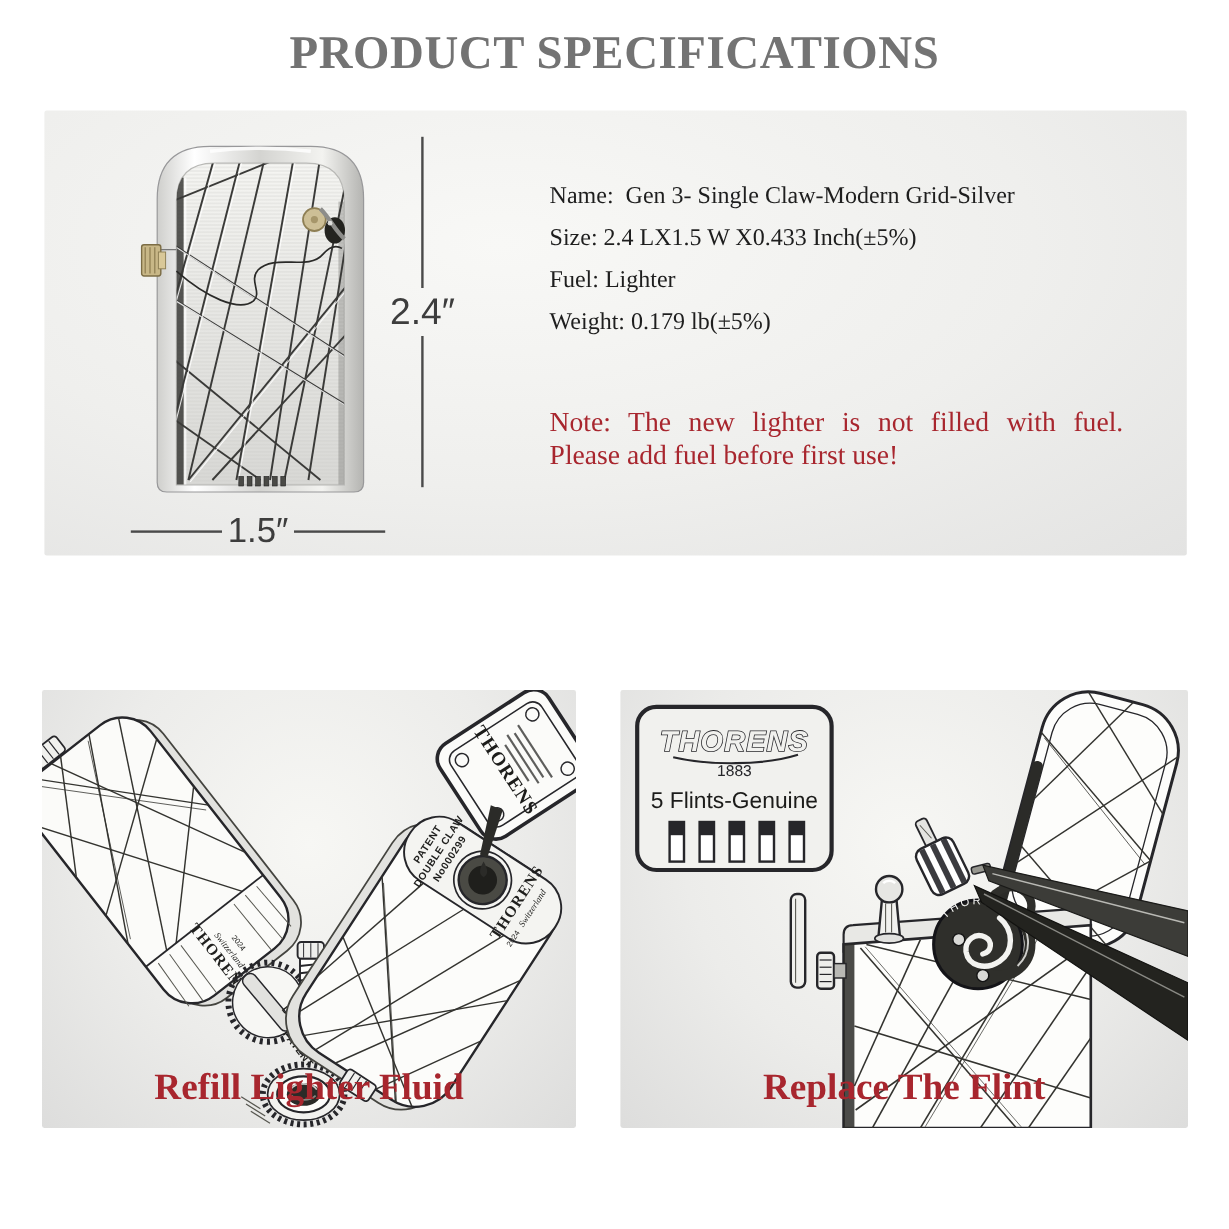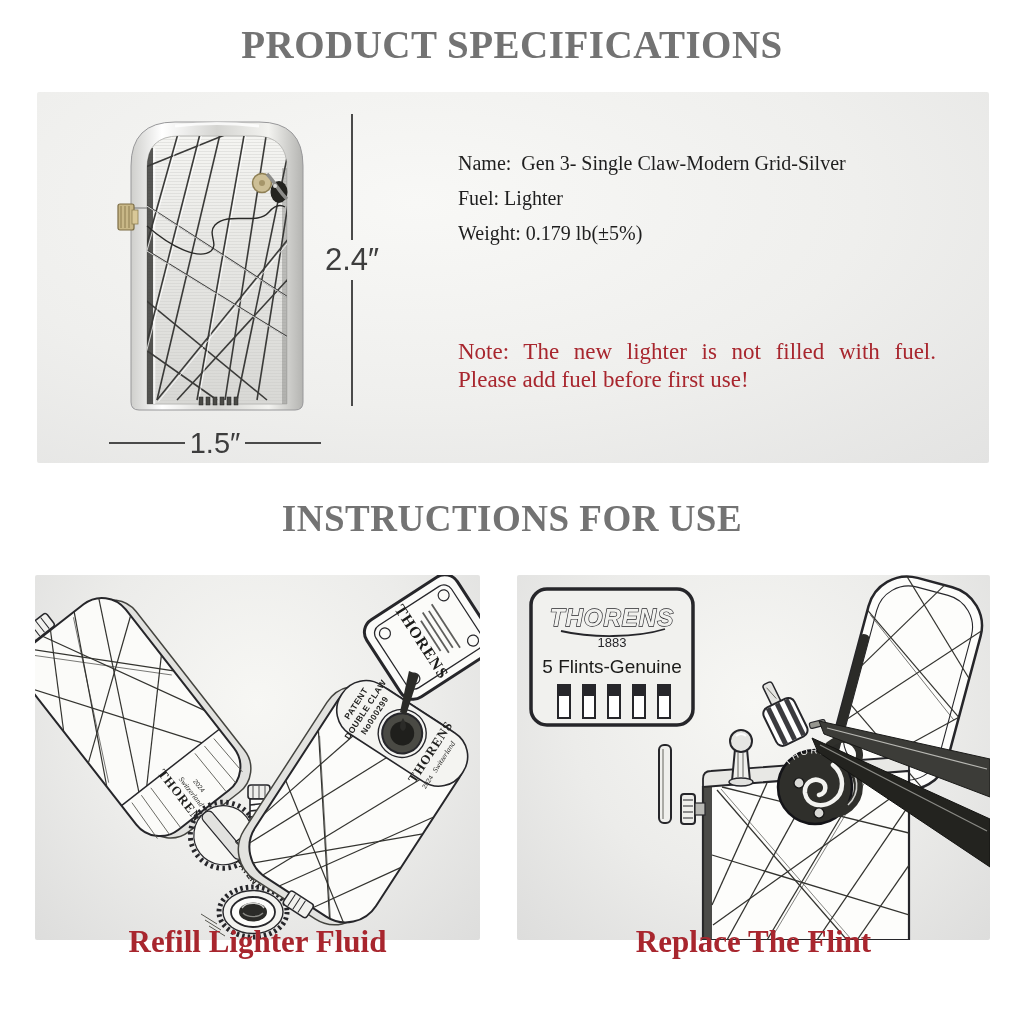--- a/index.html
+++ b/index.html
@@ -26,21 +26,21 @@
   .specs p{margin:0;font-size:20px;line-height:35px;white-space:pre-wrap;}
   .note{position:absolute;left:421px;top:246px;width:478px;color:#A8262E;}
   .note p{margin:0;font-size:23px;line-height:28px;}
   .note .justify-line{text-align:justify;text-align-last:justify;}
   
   .panel{position:absolute;top:575px;height:365px;margin:0;border-radius:2px;
          background:radial-gradient(ellipse at 50% 35%, #f7f7f4 0%, #ececea 55%, #dddddc 100%);}
   #panel-refill{left:35px;width:445px;}
   #panel-flint{left:517px;width:473px;}
   .panel svg{position:absolute;inset:0;width:100%;height:100%;}
-  .caption{position:absolute;top:924px;text-align:center;color:#A8262E;
+  .caption{position:absolute;top:888px;text-align:center;color:#A8262E;
            font-weight:bold;font-size:31px;font-family:"Liberation Serif",serif;}
   #caption-refill{left:35px;width:445px;}
   #caption-flint{left:517px;width:473px;}
   .sk-brand-lg{font-family:"Liberation Serif",serif;font-weight:bold;font-size:13px;
             letter-spacing:1px;fill:#1f1f1d;text-anchor:middle;}
   .sk-script{font-family:"Liberation Serif",serif;font-style:italic;font-size:7.5px;
              fill:#1f1f1d;text-anchor:middle;}
   .sk-tiny{font-family:"Liberation Sans",sans-serif;font-size:6.5px;fill:#1f1f1d;text-anchor:middle;}
   .sk-pat{font-family:"Liberation Sans",sans-serif;font-weight:bold;font-size:8.5px;
           letter-spacing:.5px;fill:#1f1f1d;text-anchor:middle;}
@@ -147,31 +147,31 @@
     </div>
 
     <div class="dim-h">
       <span class="seg"></span>
       <span class="dim-label">1.5″</span>
       <span class="seg"></span>
     </div>
 
     <div class="specs">
       <p>Name:  Gen 3- Single Claw-Modern Grid-Silver</p>
+      <p>Size: 2.4 LX1.5 W X0.433 Inch(±5%)</p>
       <p>Fuel: Lighter</p>
       <p>Weight: 0.179 lb(±5%)</p>
     </div>
 
     <div class="note">
       <p class="justify-line">Note: The new lighter is not filled with fuel.</p>
       <p>Please add fuel before first use!</p>
     </div>
   </section>
 
-  <h2 class="h-title" id="title2">INSTRUCTIONS FOR USE</h2>
 
   <figure class="panel" id="panel-refill">
     <svg viewBox="0 0 445 365">
       <defs>
         <clipPath id="slabA">
             <rect x="-62" y="-118" width="124" height="236" rx="30"></rect>
           </clipPath>
         <clipPath id="slabB">
             <rect x="-72" y="-112" width="144" height="224" rx="36"></rect>
           </clipPath>

